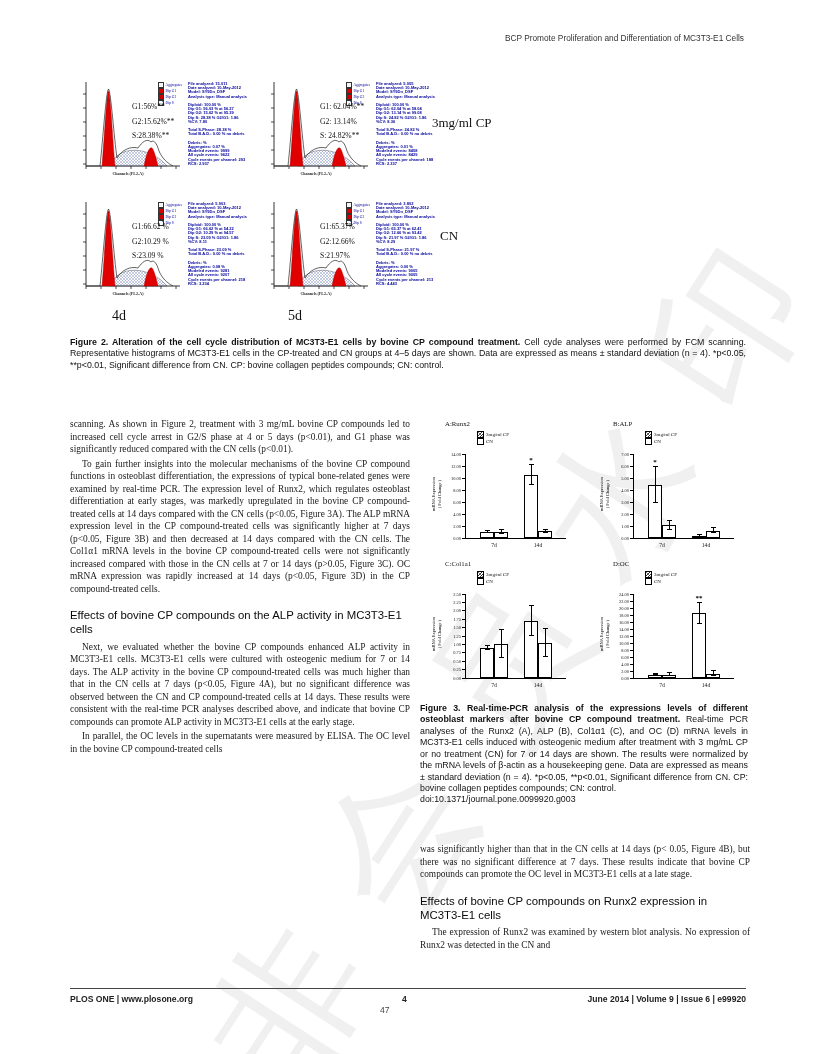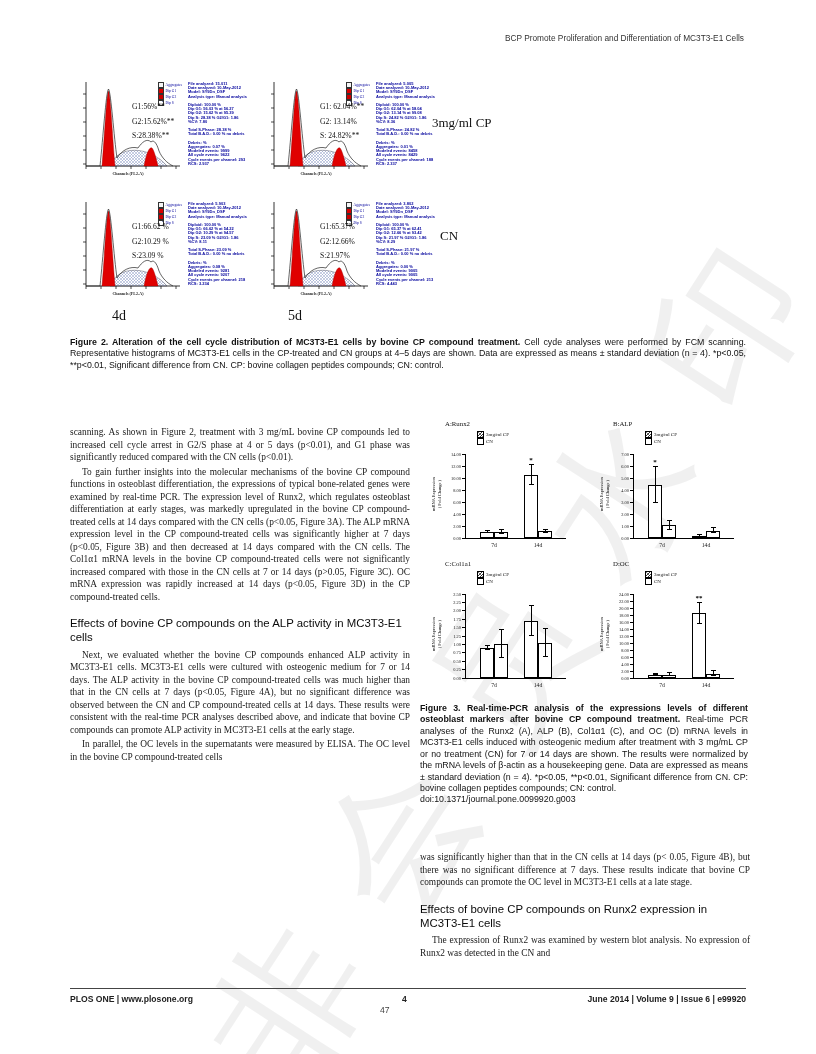--- a/index.html
+++ b/index.html
@@ -17,21 +17,21 @@
   .fcm-legend .sw{width:4px;height:4px;border:0.5px solid #333;display:inline-block;}
   .fcm-stats{position:absolute;left:118px;top:4px;width:70px;font-family:"Liberation Sans",sans-serif;
              font-size:4px;line-height:4.2px;color:#00009c;white-space:pre-line;font-weight:bold;}
   .fcm-xlab{position:absolute;left:18px;top:93px;width:80px;text-align:center;font-size:4px;color:#222;font-weight:bold;}
   .fcm-rowlab{position:absolute;font-size:13px;color:#111;}
   .fcm-collab{position:absolute;font-size:14px;color:#111;}
   
   .cap{position:absolute;font-family:"Liberation Sans",sans-serif;font-size:8.8px;line-height:1.3;text-align:justify;color:#111;}
   .cap b{font-weight:700;}
   .doi{display:block;text-align:left;}
-  .col{position:absolute;font-size:9.4px;line-height:1.33;text-align:justify;margin-top:8px;}
+  .col{position:absolute;font-size:9.4px;line-height:1.33;text-align:justify;}
   .col p{margin:0 0 2px 0;}
   .col p.ind{text-indent:12px;}
   h3.sec{font-family:"Liberation Sans",sans-serif;font-size:11.4px;font-weight:400;color:#0a0a0a;
          line-height:1.25;margin:13px 0 4px 0;text-align:left;}
   
   .chart{position:absolute;width:168px;font-family:"Liberation Serif",serif;}
   .c-title{position:absolute;left:20px;top:0px;font-size:6.8px;color:#111;}
   .c-legend{position:absolute;left:52px;top:11px;font-size:5px;line-height:7px;color:#111;}
   .c-legend .row{display:flex;align-items:center;gap:2px;}
   .c-legend .sw{width:5px;height:5px;border:0.6px solid #000;display:inline-block;}

